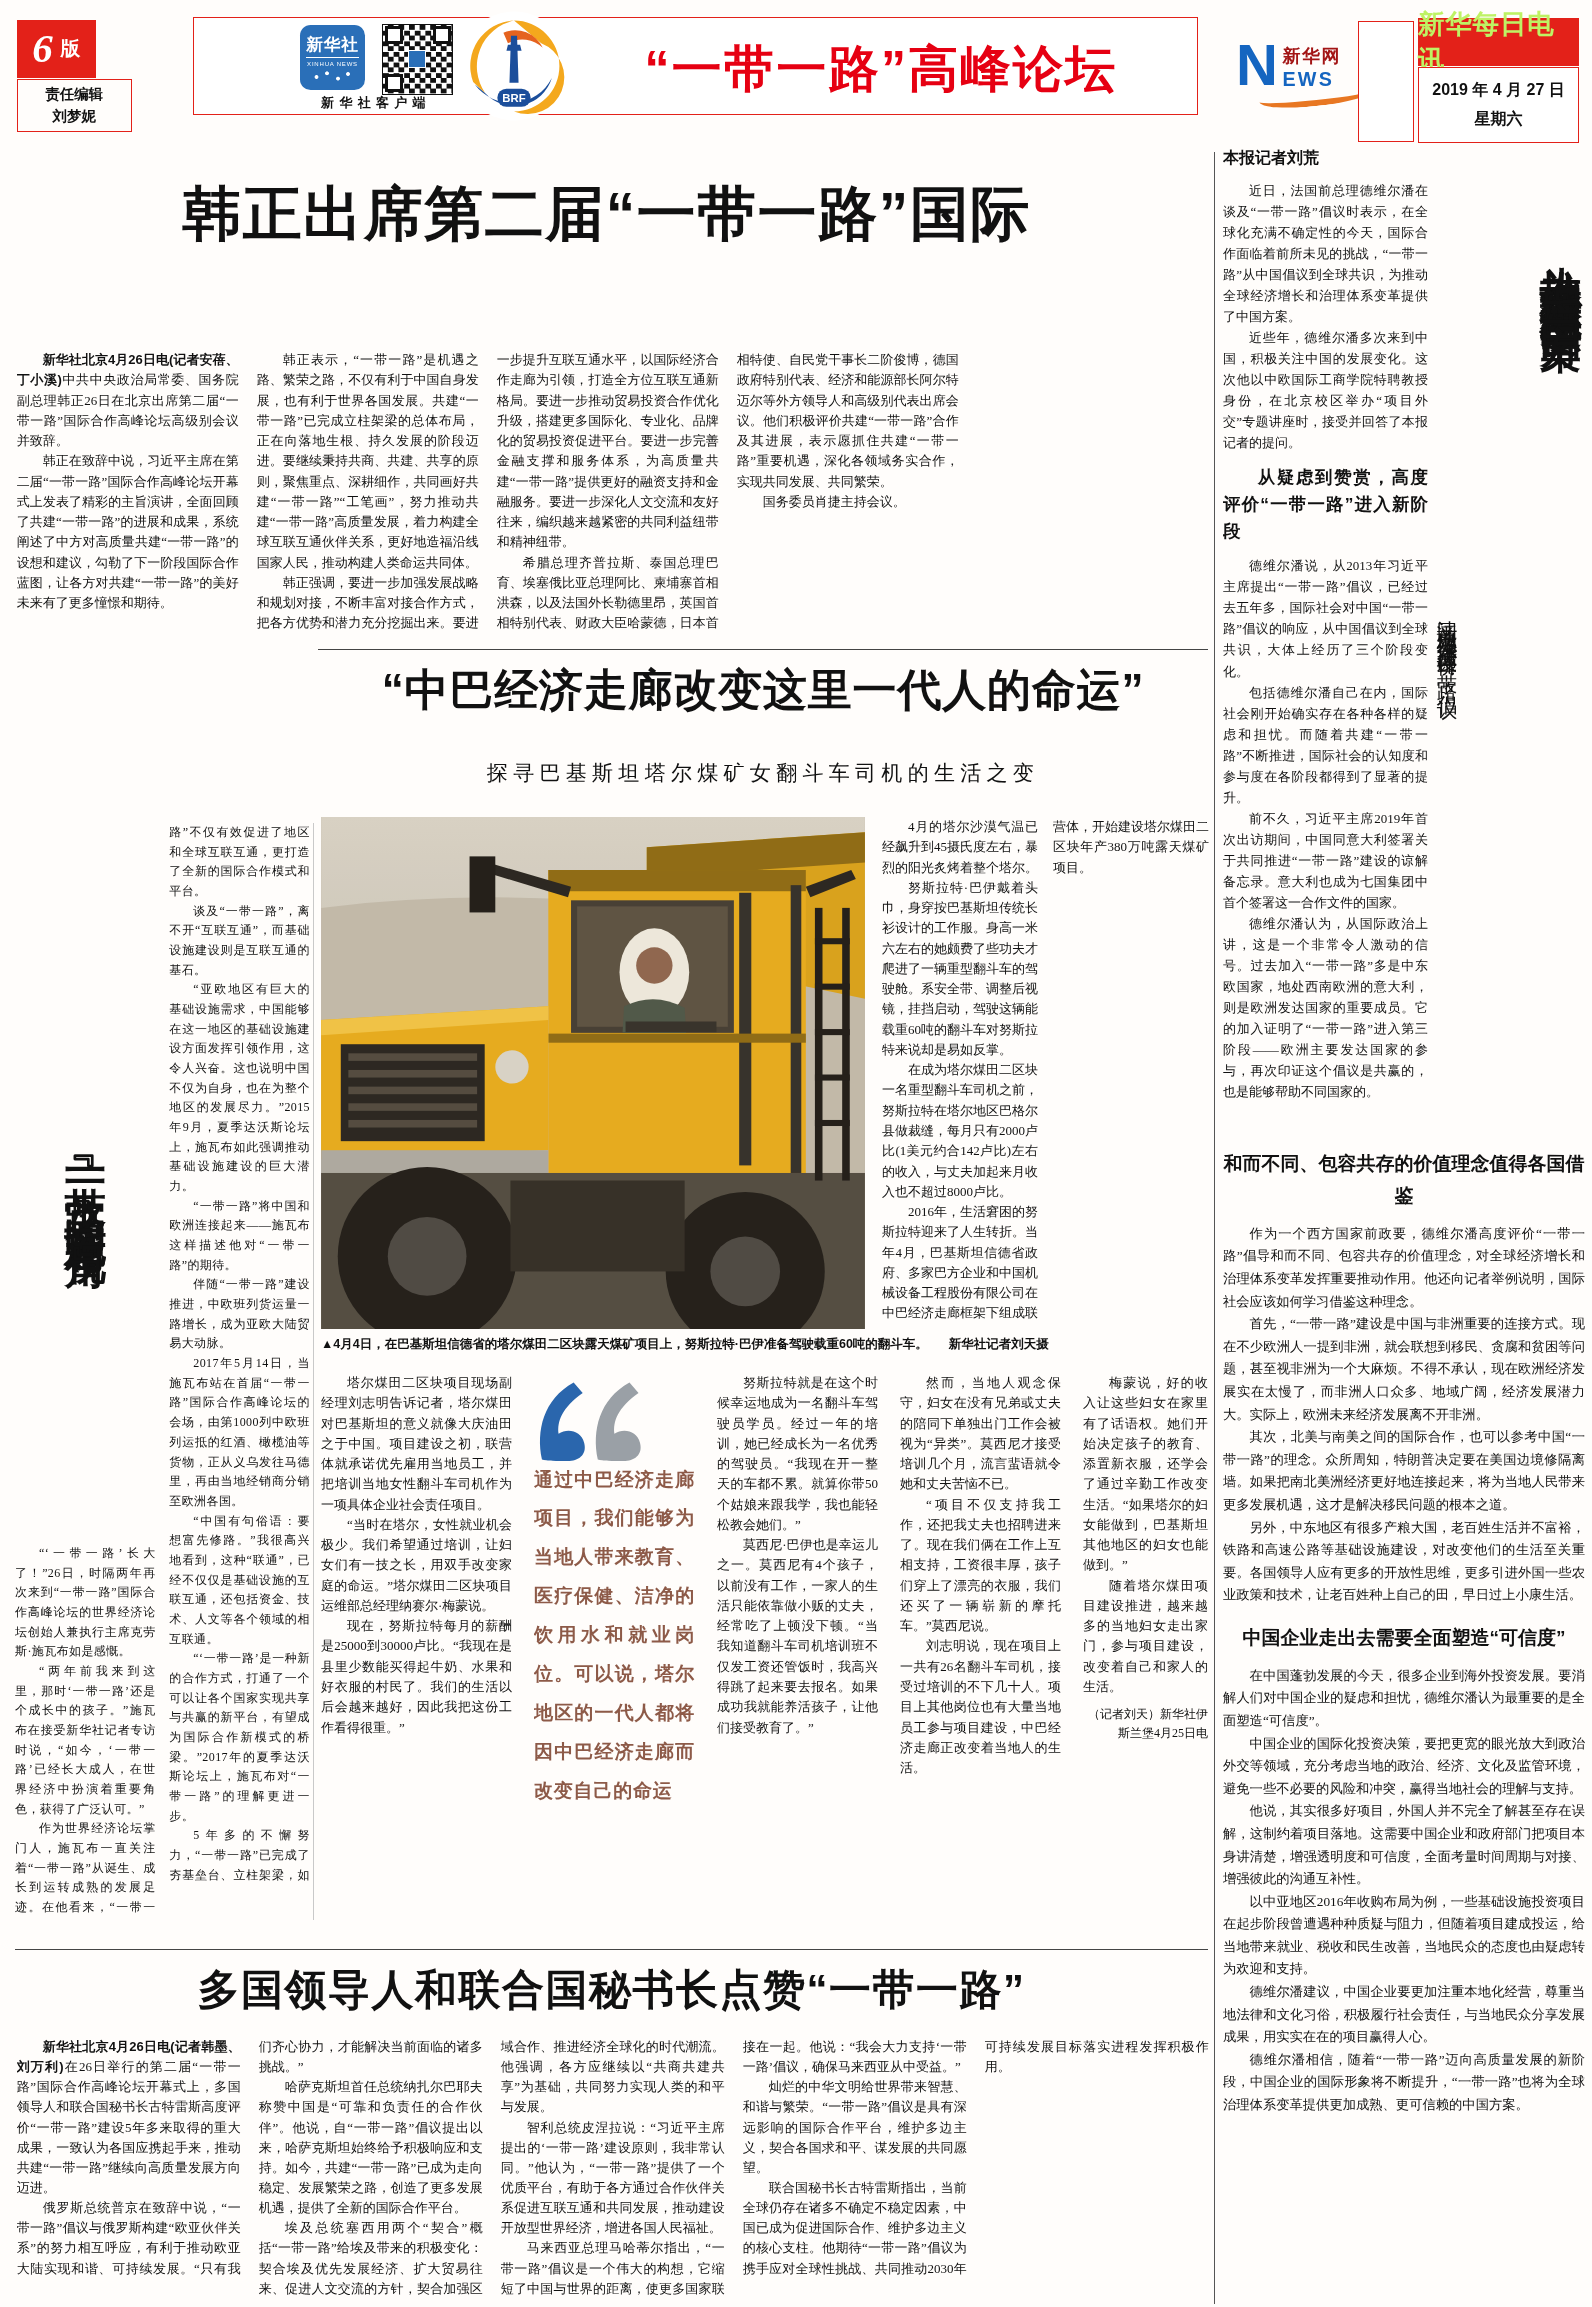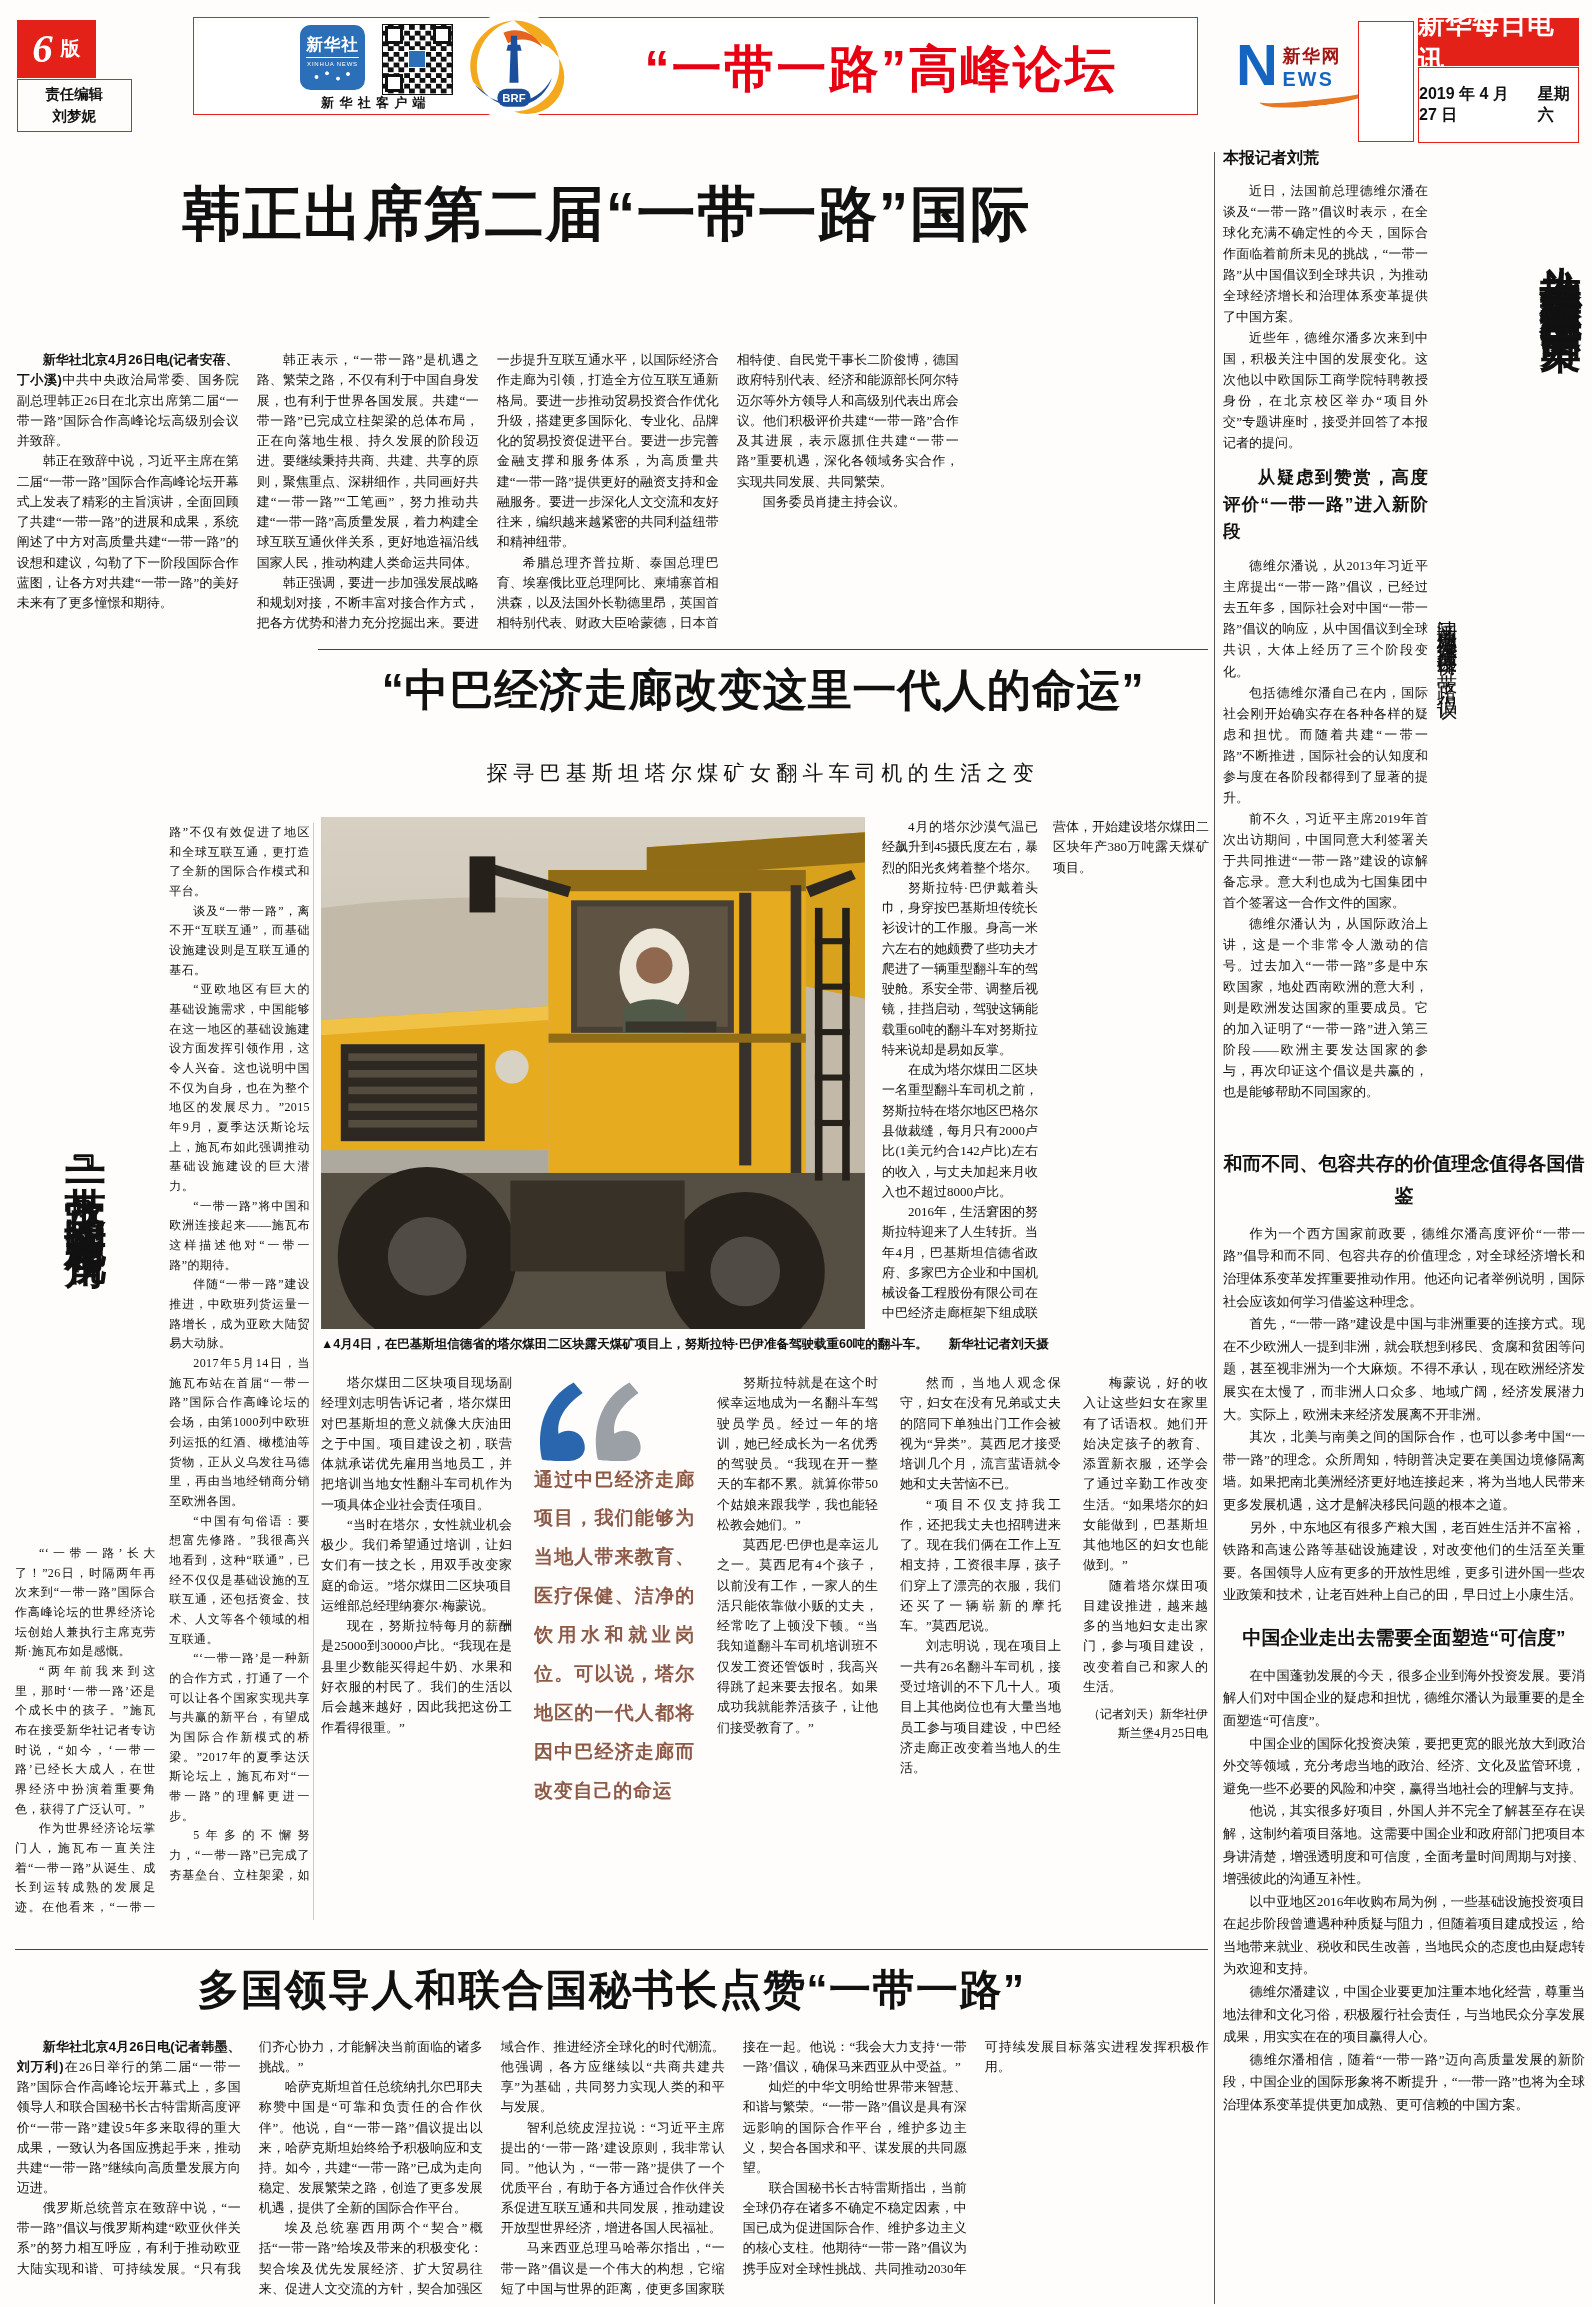--- a/index.html
+++ b/index.html
@@ -37,24 +37,24 @@
   .banner { position:absolute; left:390px; right:19px; top:18px; text-align:center; color:#e60012;
     font-size:50px; font-weight:900; letter-spacing:2.3px; font-family:"Liberation Sans",sans-serif; white-space:nowrap; }
   .xh-logo { position:absolute; left:1236px; top:39px; width:189px; height:72px; font-family:"Liberation Sans",sans-serif; }
   .xh-logo .n { font-size:58px; font-weight:900; color:#1565c0; line-height:0.9; float:left; }
   .xh-logo .col { float:left; margin-left:4.5px; margin-top:4.5px; }
   .xh-logo .cn { font-size:18px; font-weight:900; color:#a31515; letter-spacing:1.5px; }
   .xh-logo .ews { font-size:19.7px; font-weight:900; color:#1565c0; letter-spacing:2.3px;margin-top:43px; }
   .xh-logo .swoosh { position:absolute; left:23px; top:47px; width:114px; height:19.7px;
     border-bottom:6.8px solid #e87722; border-radius:50%; transform:rotate(-6deg); }
   .spacer-box { position:absolute; left:1358px; top:21px; width:56px; height:121px; border:0.8px solid #e32119; background:#fff; }
-  .masthead { position:absolute; left:1418px; top:18px; width:161px; height:48px; background:#e32119; color:#ffffff;
+  .masthead { position:absolute; left:1418px; top:18px; width:161px; height:48px; background:#e32119; color:#bef264;
     display:flex; align-items:center; justify-content:center; font-size:26.5px; font-weight:bold; letter-spacing:0.8px; }
   .mast-date { position:absolute; left:1418px; top:67px; width:161px; height:76px; border:1.5px solid #e32119; background:#fff;
-    display:flex; flex-direction:row; align-items:center; justify-content:center; gap:7.6px;
+    display:flex; flex-direction:column; align-items:center; justify-content:center; gap:7.6px;
     font-size:16px; font-weight:bold; font-family:"Liberation Sans",sans-serif; }
 
   
   .main-headline { position:absolute; left:15px; top:176px; width:1183px; text-align:center;
     font-family:"Liberation Sans",sans-serif; font-weight:900; font-size:59px; line-height:1.32; letter-spacing:1.5px; }
   .main-body { position:absolute; left:16.7px; top:350px; width:1182px; height:292px;
     column-count:5; column-gap:18px; column-fill:auto; overflow:hidden;
     font-size:13px; line-height:1.56; text-align:justify; }
   .main-body p, .para p { text-indent:2em; }
   .lead b { font-family:"Liberation Sans",sans-serif;margin-top:6px; }

